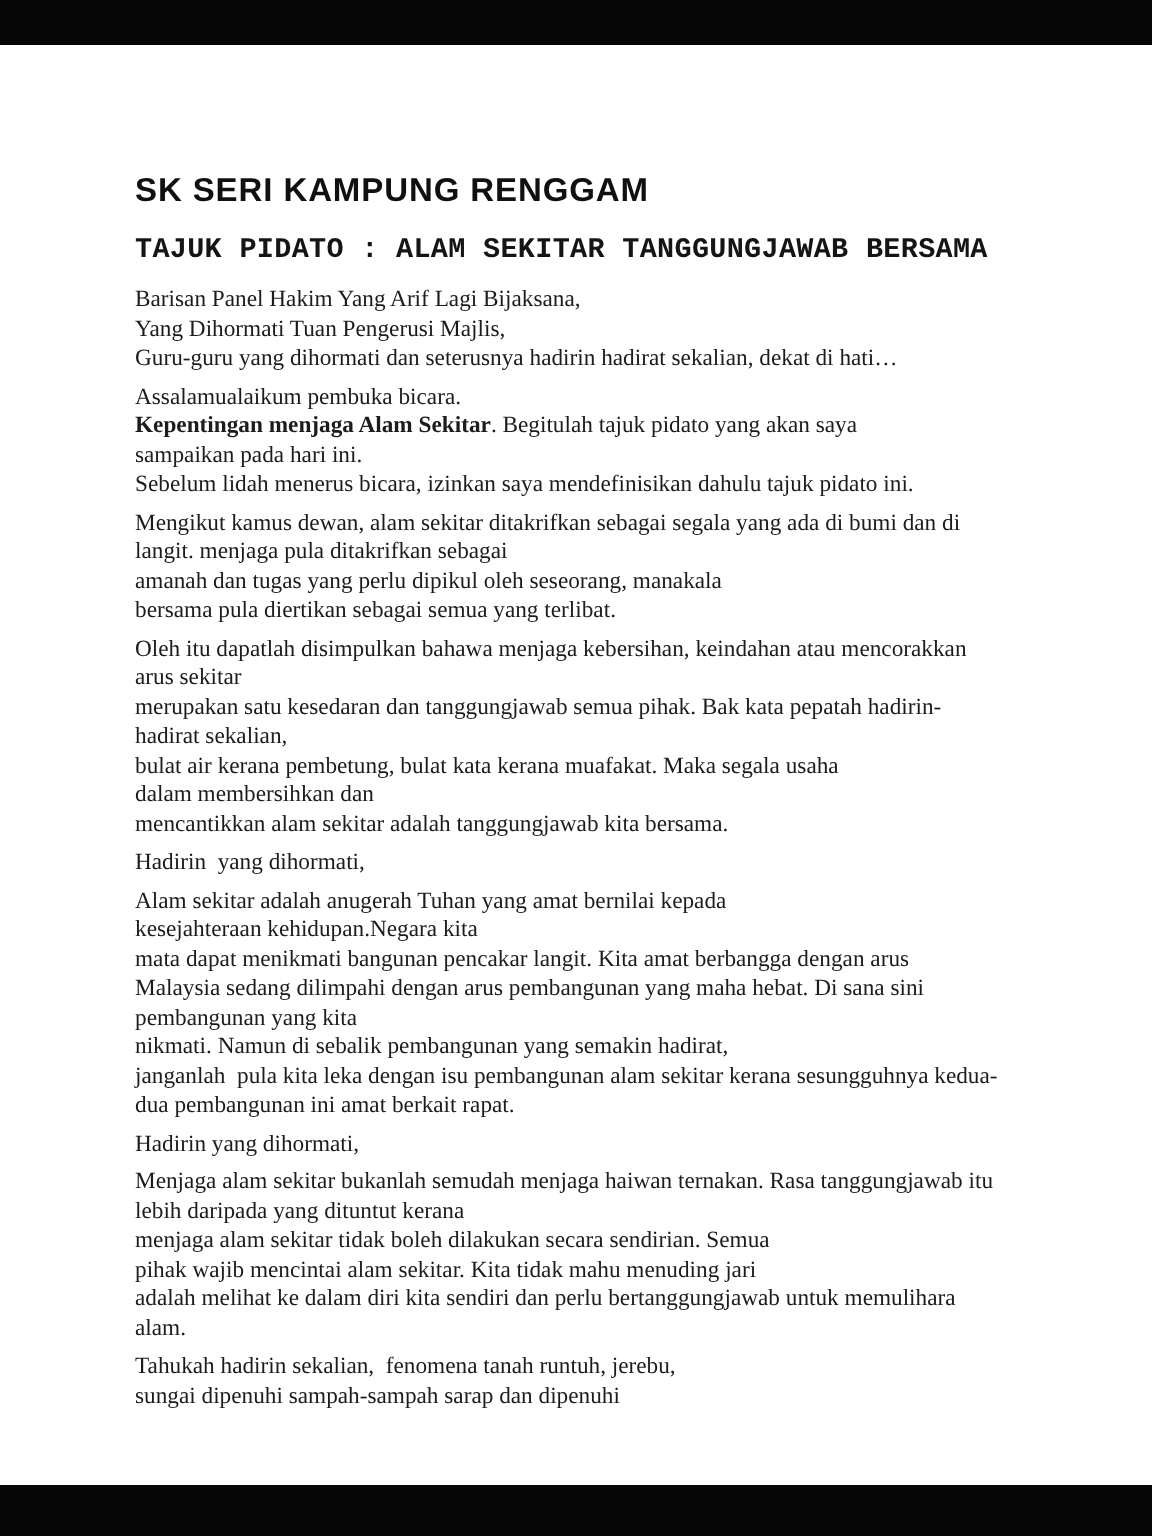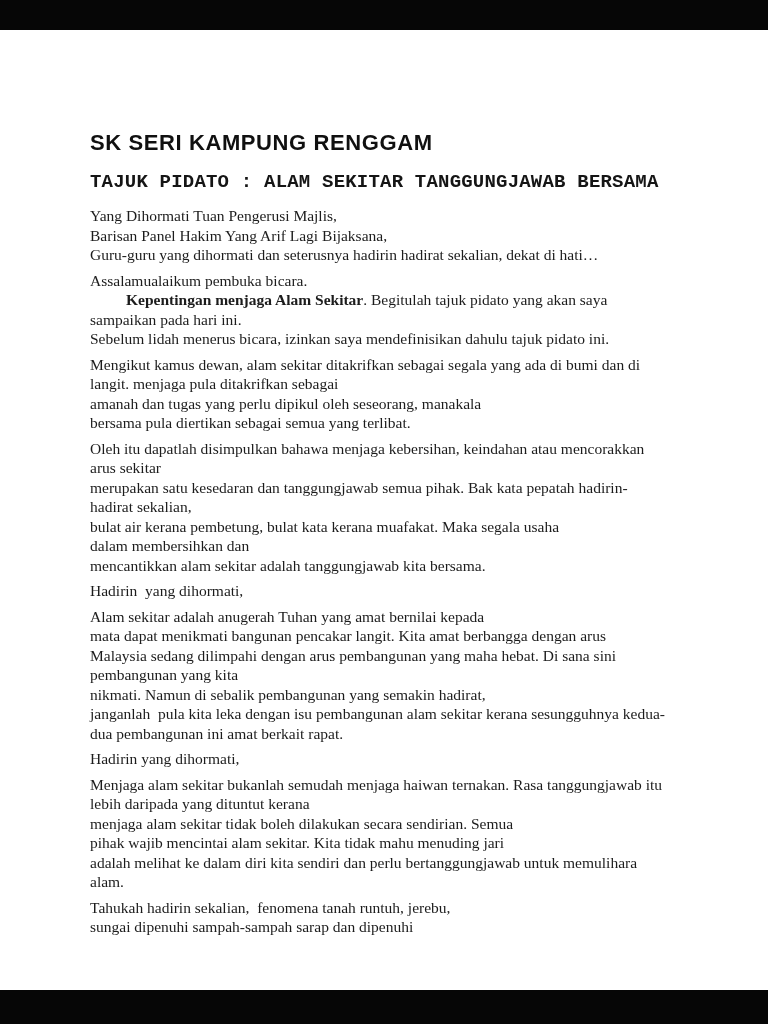--- a/index.html
+++ b/index.html
@@ -32,21 +32,21 @@
     top: 30px;
     left: 0;
     width: 768px;
     height: 960px;
     background: #ffffff;
     box-sizing: border-box;
     padding: 84px 58px 0 90px;
     overflow: hidden;
   }
   .doc-heading {
-    margin: 16px 0 14px 0;
+    margin: 0 0 14px 0;
     font-family: "Liberation Sans", sans-serif;
     font-weight: 700;
     font-size: 22px;
     line-height: 26px;
     letter-spacing: 0.6px;
     color: #101010;
   }
   .doc-subheading {
     margin: 0 0 12px 0;
     font-family: Liberation Mono, monospace;
@@ -61,35 +61,34 @@
   }
   .text-line {
     font-family: "Liberation Serif", serif;
     font-size: 15.5px;
     line-height: 19.5px;
     color: #1c1c1c;
     white-space: pre;
   }
   .text-line .seg-bold {
     font-weight: 700;
-    margin-left: 36px;
   }
 </style>
 </head>
 <body>
 
 <div class="screen">
   <div class="letterbox top"></div>
   <div class="paper">
     <h1 class="doc-heading">SK SERI KAMPUNG RENGGAM</h1>
     <h2 class="doc-subheading">TAJUK PIDATO : ALAM SEKITAR TANGGUNGJAWAB BERSAMA</h2>
     <div id="doc-body">
         <div class="paragraph">
+          <div class="text-line">Barisan Panel Hakim Yang Arif Lagi Bijaksana,</div>
           <div class="text-line">Yang Dihormati Tuan Pengerusi Majlis,</div>
-          <div class="text-line">Barisan Panel Hakim Yang Arif Lagi Bijaksana,</div>
           <div class="text-line">Guru-guru yang dihormati dan seterusnya hadirin hadirat sekalian, dekat di hati…</div>
         </div>
         <div class="paragraph">
           <div class="text-line">Assalamualaikum pembuka bicara.</div>
           <div class="text-line"><span class="seg-bold">Kepentingan menjaga Alam Sekitar</span><span class="seg-regular">. Begitulah tajuk pidato yang akan saya</span></div>
           <div class="text-line">sampaikan pada hari ini.</div>
           <div class="text-line">Sebelum lidah menerus bicara, izinkan saya mendefinisikan dahulu tajuk pidato ini.</div>
         </div>
         <div class="paragraph">
           <div class="text-line">Mengikut kamus dewan, alam sekitar ditakrifkan sebagai segala yang ada di bumi dan di</div>
@@ -104,20 +103,21 @@
           <div class="text-line">hadirat sekalian,</div>
           <div class="text-line">bulat air kerana pembetung, bulat kata kerana muafakat. Maka segala usaha</div>
           <div class="text-line">dalam membersihkan dan</div>
           <div class="text-line">mencantikkan alam sekitar adalah tanggungjawab kita bersama.</div>
         </div>
         <div class="paragraph">
           <div class="text-line">Hadirin  yang dihormati,</div>
         </div>
         <div class="paragraph">
           <div class="text-line">Alam sekitar adalah anugerah Tuhan yang amat bernilai kepada</div>
+          <div class="text-line">kesejahteraan kehidupan.Negara kita</div>
           <div class="text-line">mata dapat menikmati bangunan pencakar langit. Kita amat berbangga dengan arus</div>
           <div class="text-line">Malaysia sedang dilimpahi dengan arus pembangunan yang maha hebat. Di sana sini</div>
           <div class="text-line">pembangunan yang kita</div>
           <div class="text-line">nikmati. Namun di sebalik pembangunan yang semakin hadirat,</div>
           <div class="text-line">janganlah  pula kita leka dengan isu pembangunan alam sekitar kerana sesungguhnya kedua-</div>
           <div class="text-line">dua pembangunan ini amat berkait rapat.</div>
         </div>
         <div class="paragraph">
           <div class="text-line">Hadirin yang dihormati,</div>
         </div>

